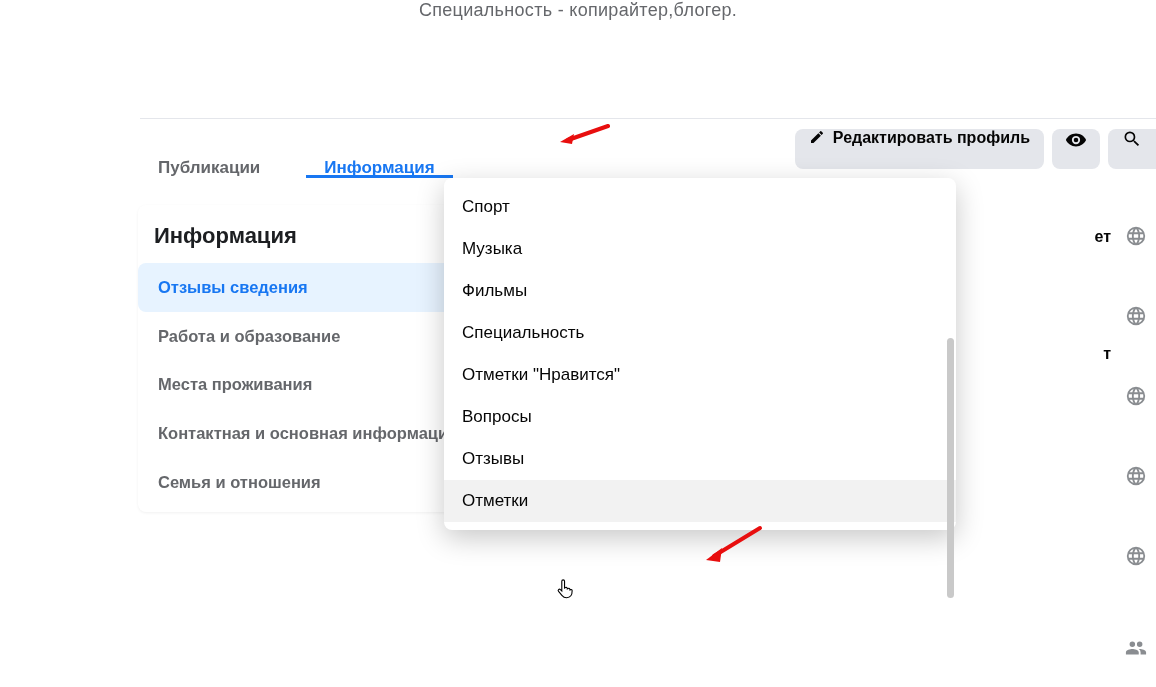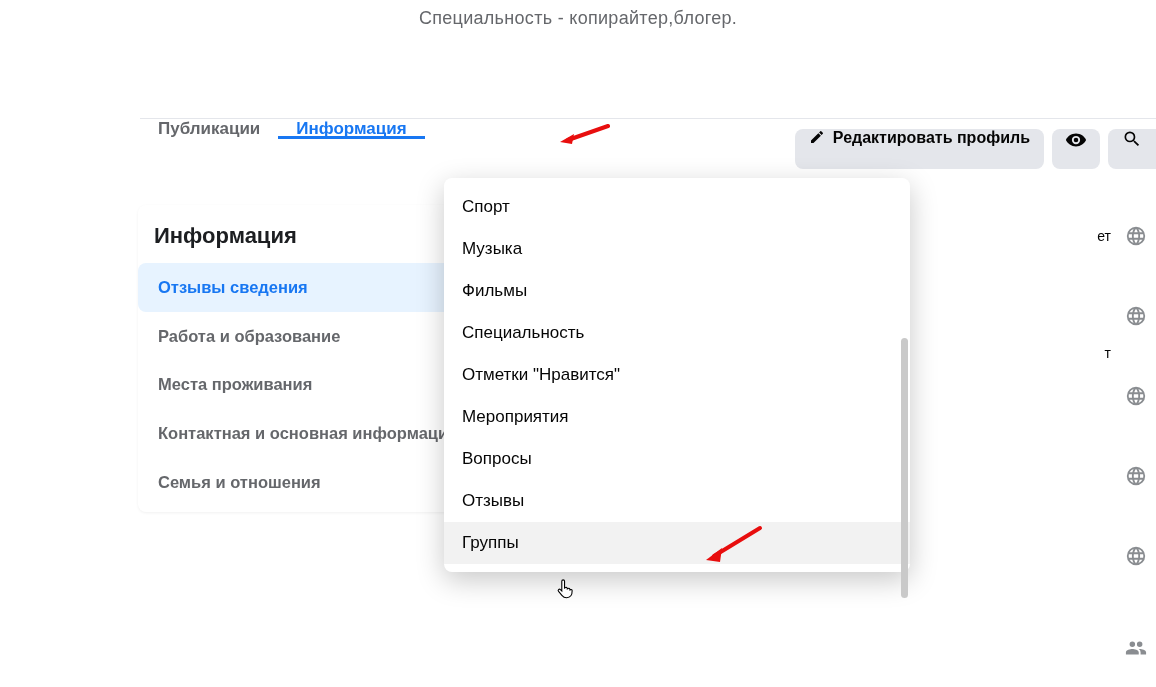--- a/index.html
+++ b/index.html
@@ -10,41 +10,41 @@
     color: #1c1e21;
     width: 1156px;
     height: 687px;
     overflow: hidden;
     position: relative;
   }
 
   
   .bio-text {
     position: absolute;
-    top: 8px; left: 0; right: 0;
+    top: 0; left: 0; right: 0;
     text-align: center;
     color: #65676b;
     font-size: 18px;
     padding-top: 0px;
     letter-spacing: 0.3px;
   }
 
   
   .tabs-bar {
     position: absolute;
     top: 118px;
     left: 140px;
     right: 0;
     height: 60px;
     border-top: 1px solid #e4e6eb;
     display: flex;
     align-items: center;
     z-index: 5;
   }
-  .tabs { display: flex; align-items: flex-start; height: 100%; }
+  .tabs { display: flex; align-items: flex-end; height: 100%; gap: 28px; }
   .tab {
     display: flex; align-items: center;
     padding: 0 18px;
     font-size: 17px;
     font-weight: 600;
     color: #65676b;
     position: relative;
     cursor: pointer;
   }
   .tab.active { color: #1877f2; }
@@ -114,21 +114,21 @@
   .side-item.selected {
     background: #e7f3ff;
     color: #1877f2;
   }
 
   
   .dropdown {
     position: absolute;
     top: 178px;
     left: 444px;
-    width: 466px;
+    width: 512px;
     background: #fff;
     border-radius: 8px;
     box-shadow: 0 8px 28px rgba(0,0,0,0.22);
     padding: 8px 0 8px 0;
     z-index: 20;
   }
   .dd-item {
     padding: 11px 18px;
     font-size: 17px;
     color: #050505;
@@ -180,23 +180,24 @@
     flex-direction: column;
     align-items: center;
     gap: 54px;
   }
   .right-col .globe { color: #8a8d91; }
   .right-col .friends { color: #8a8d91; margin-top: 12px; }
 
   .peek-text {
     position: absolute;
     right: 45px;
-    font-size: 14px;
+    font-size: 16px;
     color: #050505;
     white-space: nowrap;
+    font-weight: bold;
   }
 
 </style>
 </head>
 <body>
 
 <div class="bio-text">Специальность - копирайтер,блогер.</div>
 
 <div class="tabs-bar">
   <div class="tabs">
@@ -242,24 +243,23 @@
   <div class="side-item">Контактная и основная информация</div>
   <div class="side-item">Семья и отношения</div>
 </div>
 
 <div class="dropdown">
   <div class="dd-item">Спорт</div>
   <div class="dd-item">Музыка</div>
   <div class="dd-item">Фильмы</div>
   <div class="dd-item">Специальность</div>
   <div class="dd-item">Отметки "Нравится"</div>
-  <div class="dd-item">Мероприятия</div>
   <div class="dd-item">Вопросы</div>
   <div class="dd-item">Отзывы</div>
-  <div class="dd-item hover">Группы</div>
+  <div class="dd-item hover">Отметки</div>
   <div class="dd-scroll"></div>
 </div>
 
 <span class="pointer-cursor">
   <svg width="22" height="22" viewBox="0 0 24 24">
     <path d="M10 2a1.5 1.5 0 0 1 1.5 1.5V11l1-.6a1.3 1.3 0 0 1 2 1.1v.4l1-.5a1.3 1.3 0 0 1 1.9 1.2v.4l.8-.3a1.2 1.2 0 0 1 1.6 1.1c0 2.7-.3 4.1-1.4 5.6-1 1.4-2.6 2.1-4.7 2.1-2.3 0-3.7-.9-5.1-2.6L5 14.6a1.4 1.4 0 0 1 2-2l1.5 1.5V3.5A1.5 1.5 0 0 1 10 2z" fill="#fff" stroke="#000" stroke-width="1.2"></path>
   </svg>
 </span>
 
 <span class="arrow1">

